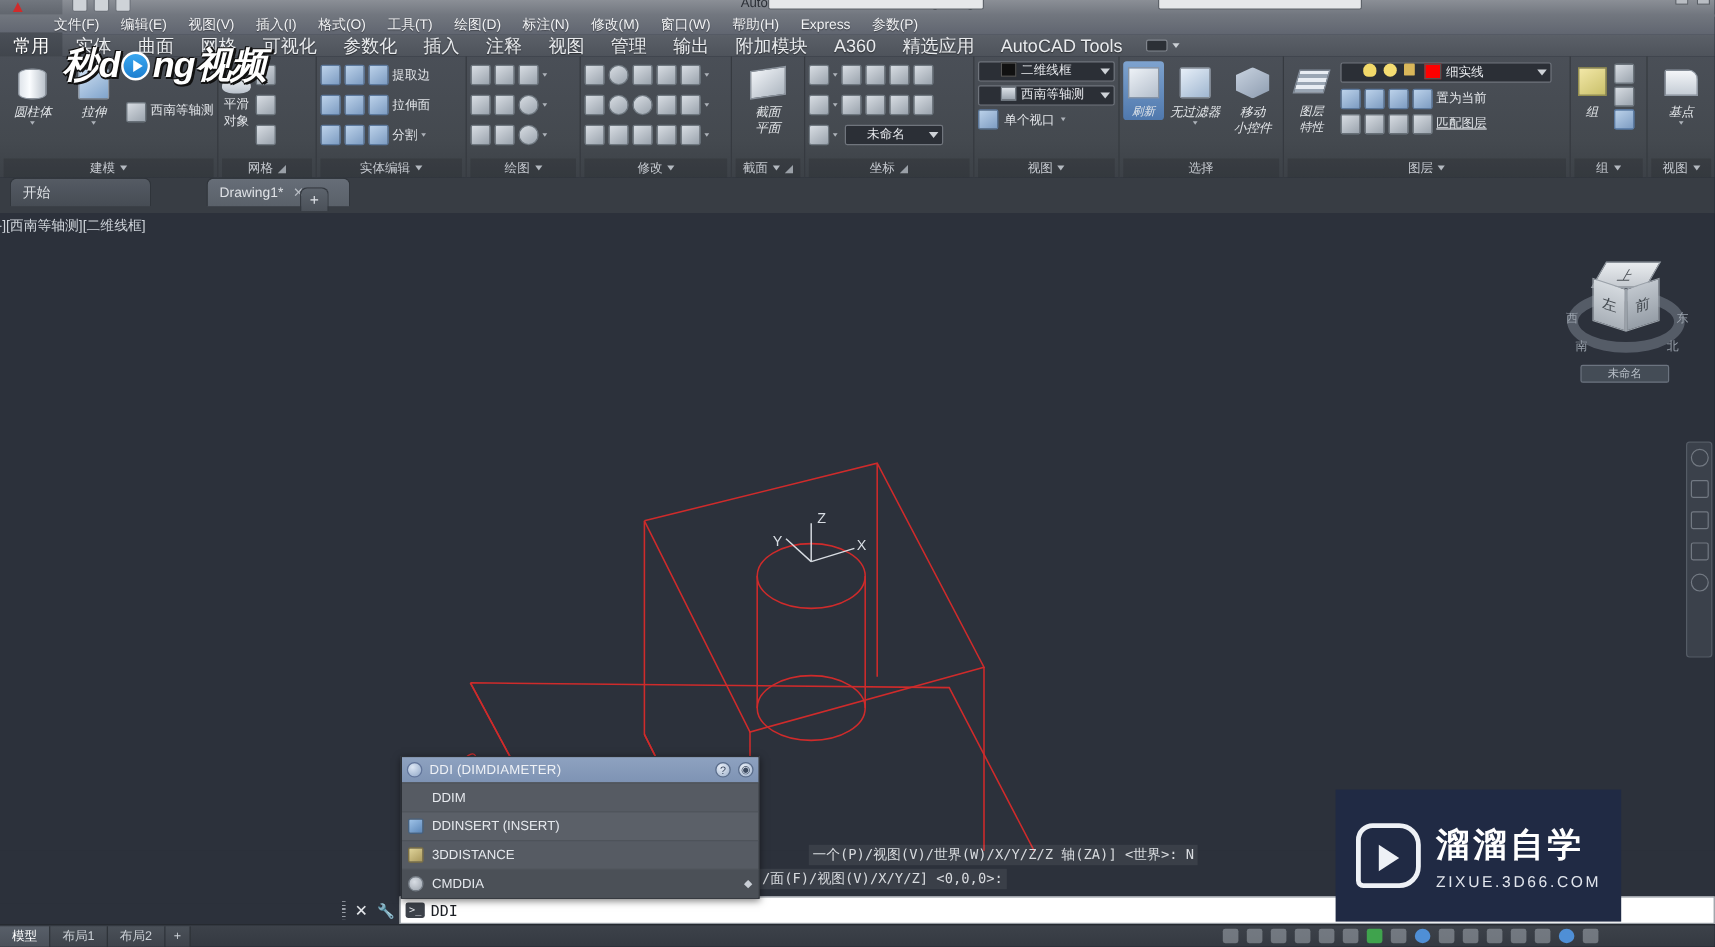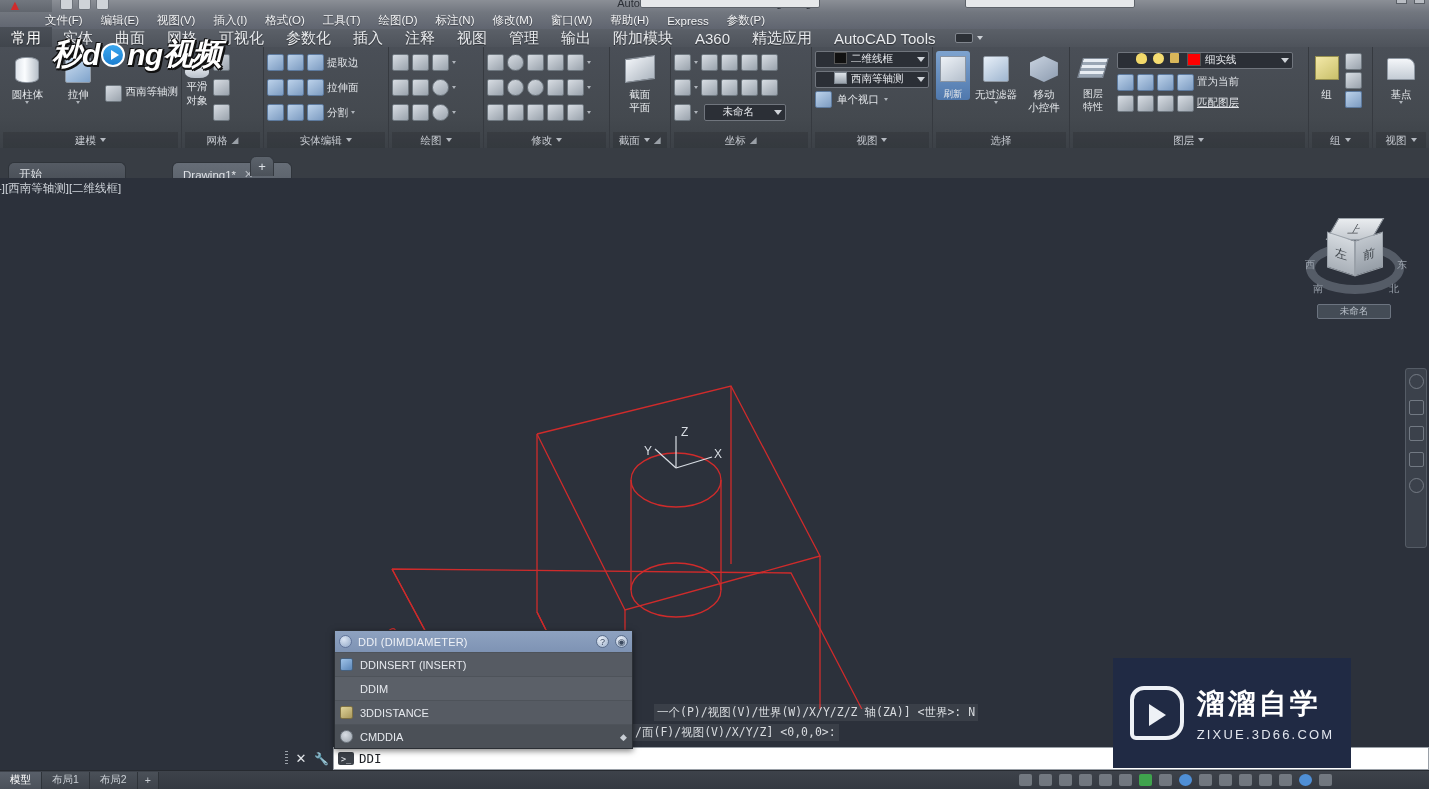--- a/index.html
+++ b/index.html
@@ -86,21 +86,21 @@
     font-size: 10.5px; color: #c6cad0; background: rgba(0,0,0,.12);
     display:flex; align-items:center; justify-content:center; gap:4px;
   }
   .panel-title .caret { border-top-color:#b4b9c0; }
   .dlg-arrow { font-size: 9px; color:#9aa0a7; }
 
   .bigbtn {
     width: 52px; display: flex; flex-direction: column; align-items: center;
     gap: 1px; padding-top: 2px; cursor: default;
   }
-  .bigbtn .lbl { font-size: 10.5px; color: #e4e7ea; text-align:center; line-height:12px; }
+  .bigbtn .lbl { font-size: 10.5px; color: #e4e7ea; text-align:center; line-height:12px;font-style:italic; }
   .gicon { width: 34px; height: 34px; position: relative; }
   .gicon.sm { width: 16px; height: 16px; }
 
   .col3 { display:flex; flex-direction:column; gap:2px; }
   .row3 { display:flex; align-items:center; gap:3px; height: 23px; }
   .smbtn { width:17px; height:17px; position:relative; border-radius:2px; }
   .minilbl { font-size:10.5px; color:#e2e5e9; white-space:nowrap; }
   .tinycaret { width:0;height:0;border-left:2.5px solid transparent;border-right:2.5px solid transparent;border-top:3.5px solid #aeb3ba; }
 
   
@@ -118,21 +118,21 @@
   .combo .cswatch { width: 13px; height: 12px; border: 1px solid #555; }
   .combo .cdrop { position:absolute; right:3px; top:5px; width:0;height:0;
     border-left:4px solid transparent;border-right:4px solid transparent;border-top:5px solid #cfd3d8; }
 
   
   .drawtabs {
     position: absolute; left: 0; top: 148px; width: 1429px; height: 30px;
     background: #383d44;
   }
   .dtab {
-    position: absolute; top: 14px; height: 24px;
+    position: absolute; top: 0; height: 24px;
     background: linear-gradient(#555b64,#464c54);
     border-radius: 6px 6px 0 0; border: 1px solid #2f343a; border-bottom: none;
     display: flex; align-items: center; padding: 0 10px; gap: 8px;
   }
   .dtab .dtxt { font-size: 11.5px; color: #dfe2e6; }
   .dtab.active { background: linear-gradient(#666d77,#5a616a); margin-left: 46px; }
   .dtab .xclose { font-size: 11px; color: #b9bec5; }
   .dtabplus {
     position: absolute; top: 8px; height: 20px; width: 24px;
     background: linear-gradient(#5c636c,#4b5159); border-radius: 6px 6px 0 0;
@@ -915,43 +915,43 @@
     <div class="navbar">
       <span class="ni"></span>
       <span class="ni sq"></span>
       <span class="ni sq"></span>
       <span class="ni sq"></span>
       <span class="ni"></span>
     </div>
   </div>
 
   <div class="cmdhist">
-    <div class="cmdline-row" style="left:654px; top:-6px">
+    <div class="cmdline-row" style="left:674px; top:-6px">
       <span class="seg">一个(P)/视图(V)/世界(W)/X/Y/Z/Z 轴(ZA)] &lt;世界&gt;: N</span>
     </div>
     <div class="cmdline-row" style="left:620px; top:14px">
       <span style="color:#c9ced5;font-size:10px;margin-right:6px">✦</span>
       <span class="seg">/面(F)/视图(V)/X/Y/Z] &lt;0,0,0&gt;:</span>
     </div>
   </div>
 
   <div class="acbox">
     <div class="ac-head">
       <span class="aico" style="width:13px;height:13px;border-radius:50%;background:radial-gradient(circle at 35% 30%,#dce6f4,#8fa6c6);border:1px solid #61749a"></span>
       <span class="actext">DDI (DIMDIAMETER)</span>
       <span class="hico" style="margin-left:auto">?</span>
       <span class="hico">◉</span>
     </div>
     <div class="ac-row">
+      <span class="spacer"></span>
+      <span>DDIM</span>
+    </div>
+    <div class="ac-row">
       <span class="aico" style="background:linear-gradient(145deg,#9fc3e8,#5b86b8);border:1px solid #46617f"></span>
       <span>DDINSERT (INSERT)</span>
-    </div>
-    <div class="ac-row">
-      <span class="spacer"></span>
-      <span>DDIM</span>
     </div>
     <div class="ac-row">
       <span class="aico" style="background:linear-gradient(145deg,#e0d49a,#a9985c);border:1px solid #7d7043"></span>
       <span>3DDISTANCE</span>
     </div>
     <div class="ac-row last">
       <span class="aico" style="background:radial-gradient(circle at 40% 35%,#d8dde4,#9aa2ab);border-radius:50%;border:1px solid #757d86"></span>
       <span>CMDDIA</span>
       <span class="rarrow">◆</span>
     </div>

